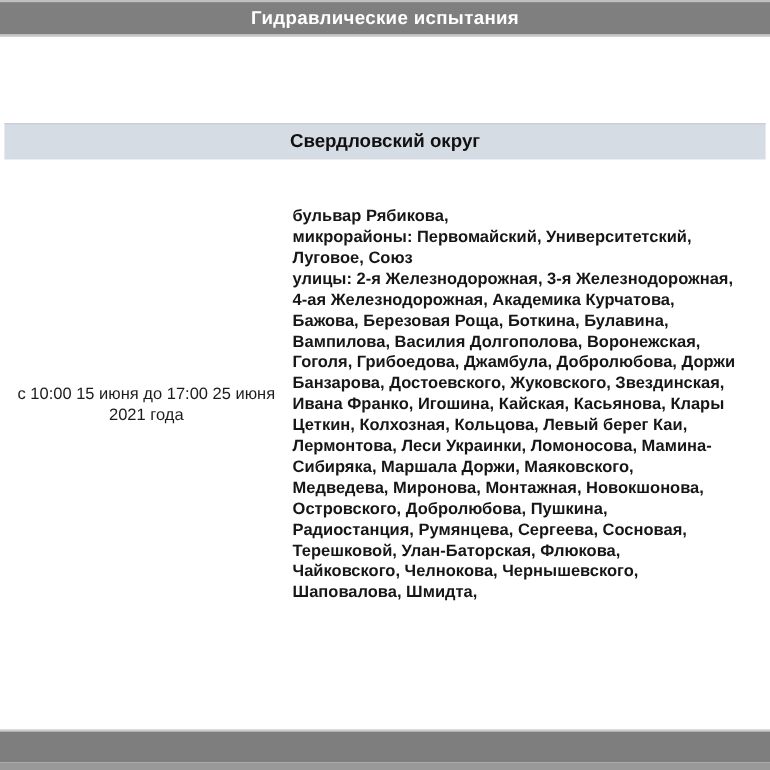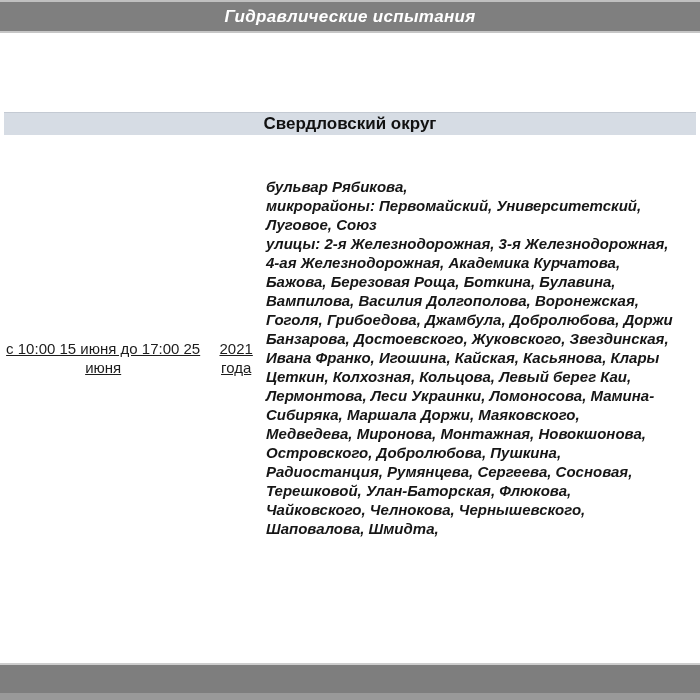--- a/index.html
+++ b/index.html
@@ -26,26 +26,25 @@
     display: flex;
     align-items: center;
     justify-content: center;
   }
   .header-bar .title {
     color: #ffffff;
     font-size: 17px;
     font-weight: 700;
     letter-spacing: 0.3px;
     line-height: 29px;
-    font-style: italic;
   }
   
   .section-band {
     box-sizing: border-box;
-    height: 23px;
+    height: 33px;
     margin: 79px 4px 0 4px;
     background: #d6dce4;
     border-top: 1px solid #c4cad3;
     display: flex;
     align-items: center;
     justify-content: center;
   }
   .section-band .title {
     color: #111111;
     font-size: 17px;
@@ -54,42 +53,40 @@
   
   .content-row {
     display: flex;
     align-items: stretch;
     padding: 42px 6px 0 0;
   }
   .schedule-cell {
     width: 266px;
     flex: 0 0 266px;
     display: flex;
-    flex-direction: row;
+    flex-direction: column;
     align-items: center;
     justify-content: center;
     text-align: center;
-    text-decoration: underline;
   }
   .schedule-line {
     font-size: 15px;
     font-weight: 400;
     line-height: 19px;
     color: #1c1c1c;
   }
   .streets-cell {
     flex: 1 1 auto;
     font-size: 15px;
     font-weight: 700;
     line-height: 19px;
     color: #161616;
   }
   .streets-cell div {
     white-space: nowrap;
-    font-style: italic;
   }
   
   .footer-bar {
     position: absolute;
     left: 0;
     right: 0;
     bottom: 0;
     border-top: 2px solid #cdcdcd;
   }
   .footer-main {

